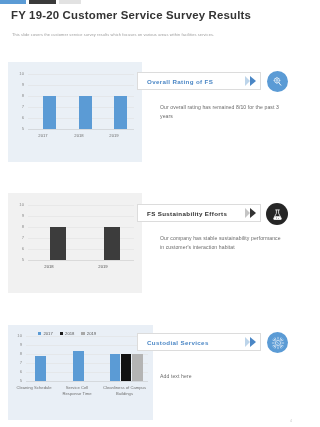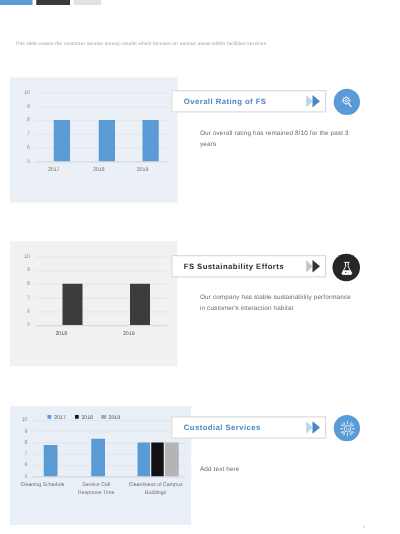--- a/index.html
+++ b/index.html
@@ -80,20 +80,21 @@
 <body>
 
 <div class="slide">
 
   <div class="topbars">
     <div class="topbar tb1"></div>
     <div class="topbar tb2"></div>
     <div class="topbar tb3"></div>
   </div>
 
+  <div class="title">FY 19-20 Customer Service Survey Results</div>
   <div class="subtitle">This slide covers the customer service survey results which focuses on various areas within facilities services.</div>
 
   <div class="panel panel-blue" style="left:8px;top:62px;width:134px;height:100px;">
 
     <div class="chart" style="left:0;top:0;width:134px;height:100px;">
       <div class="ylab" style="left:7px;top:10px;">10</div>
       <div class="ylab" style="left:7px;top:21px;">9</div>
       <div class="ylab" style="left:7px;top:32px;">8</div>
       <div class="ylab" style="left:7px;top:43px;">7</div>
       <div class="ylab" style="left:7px;top:54px;">6</div>

